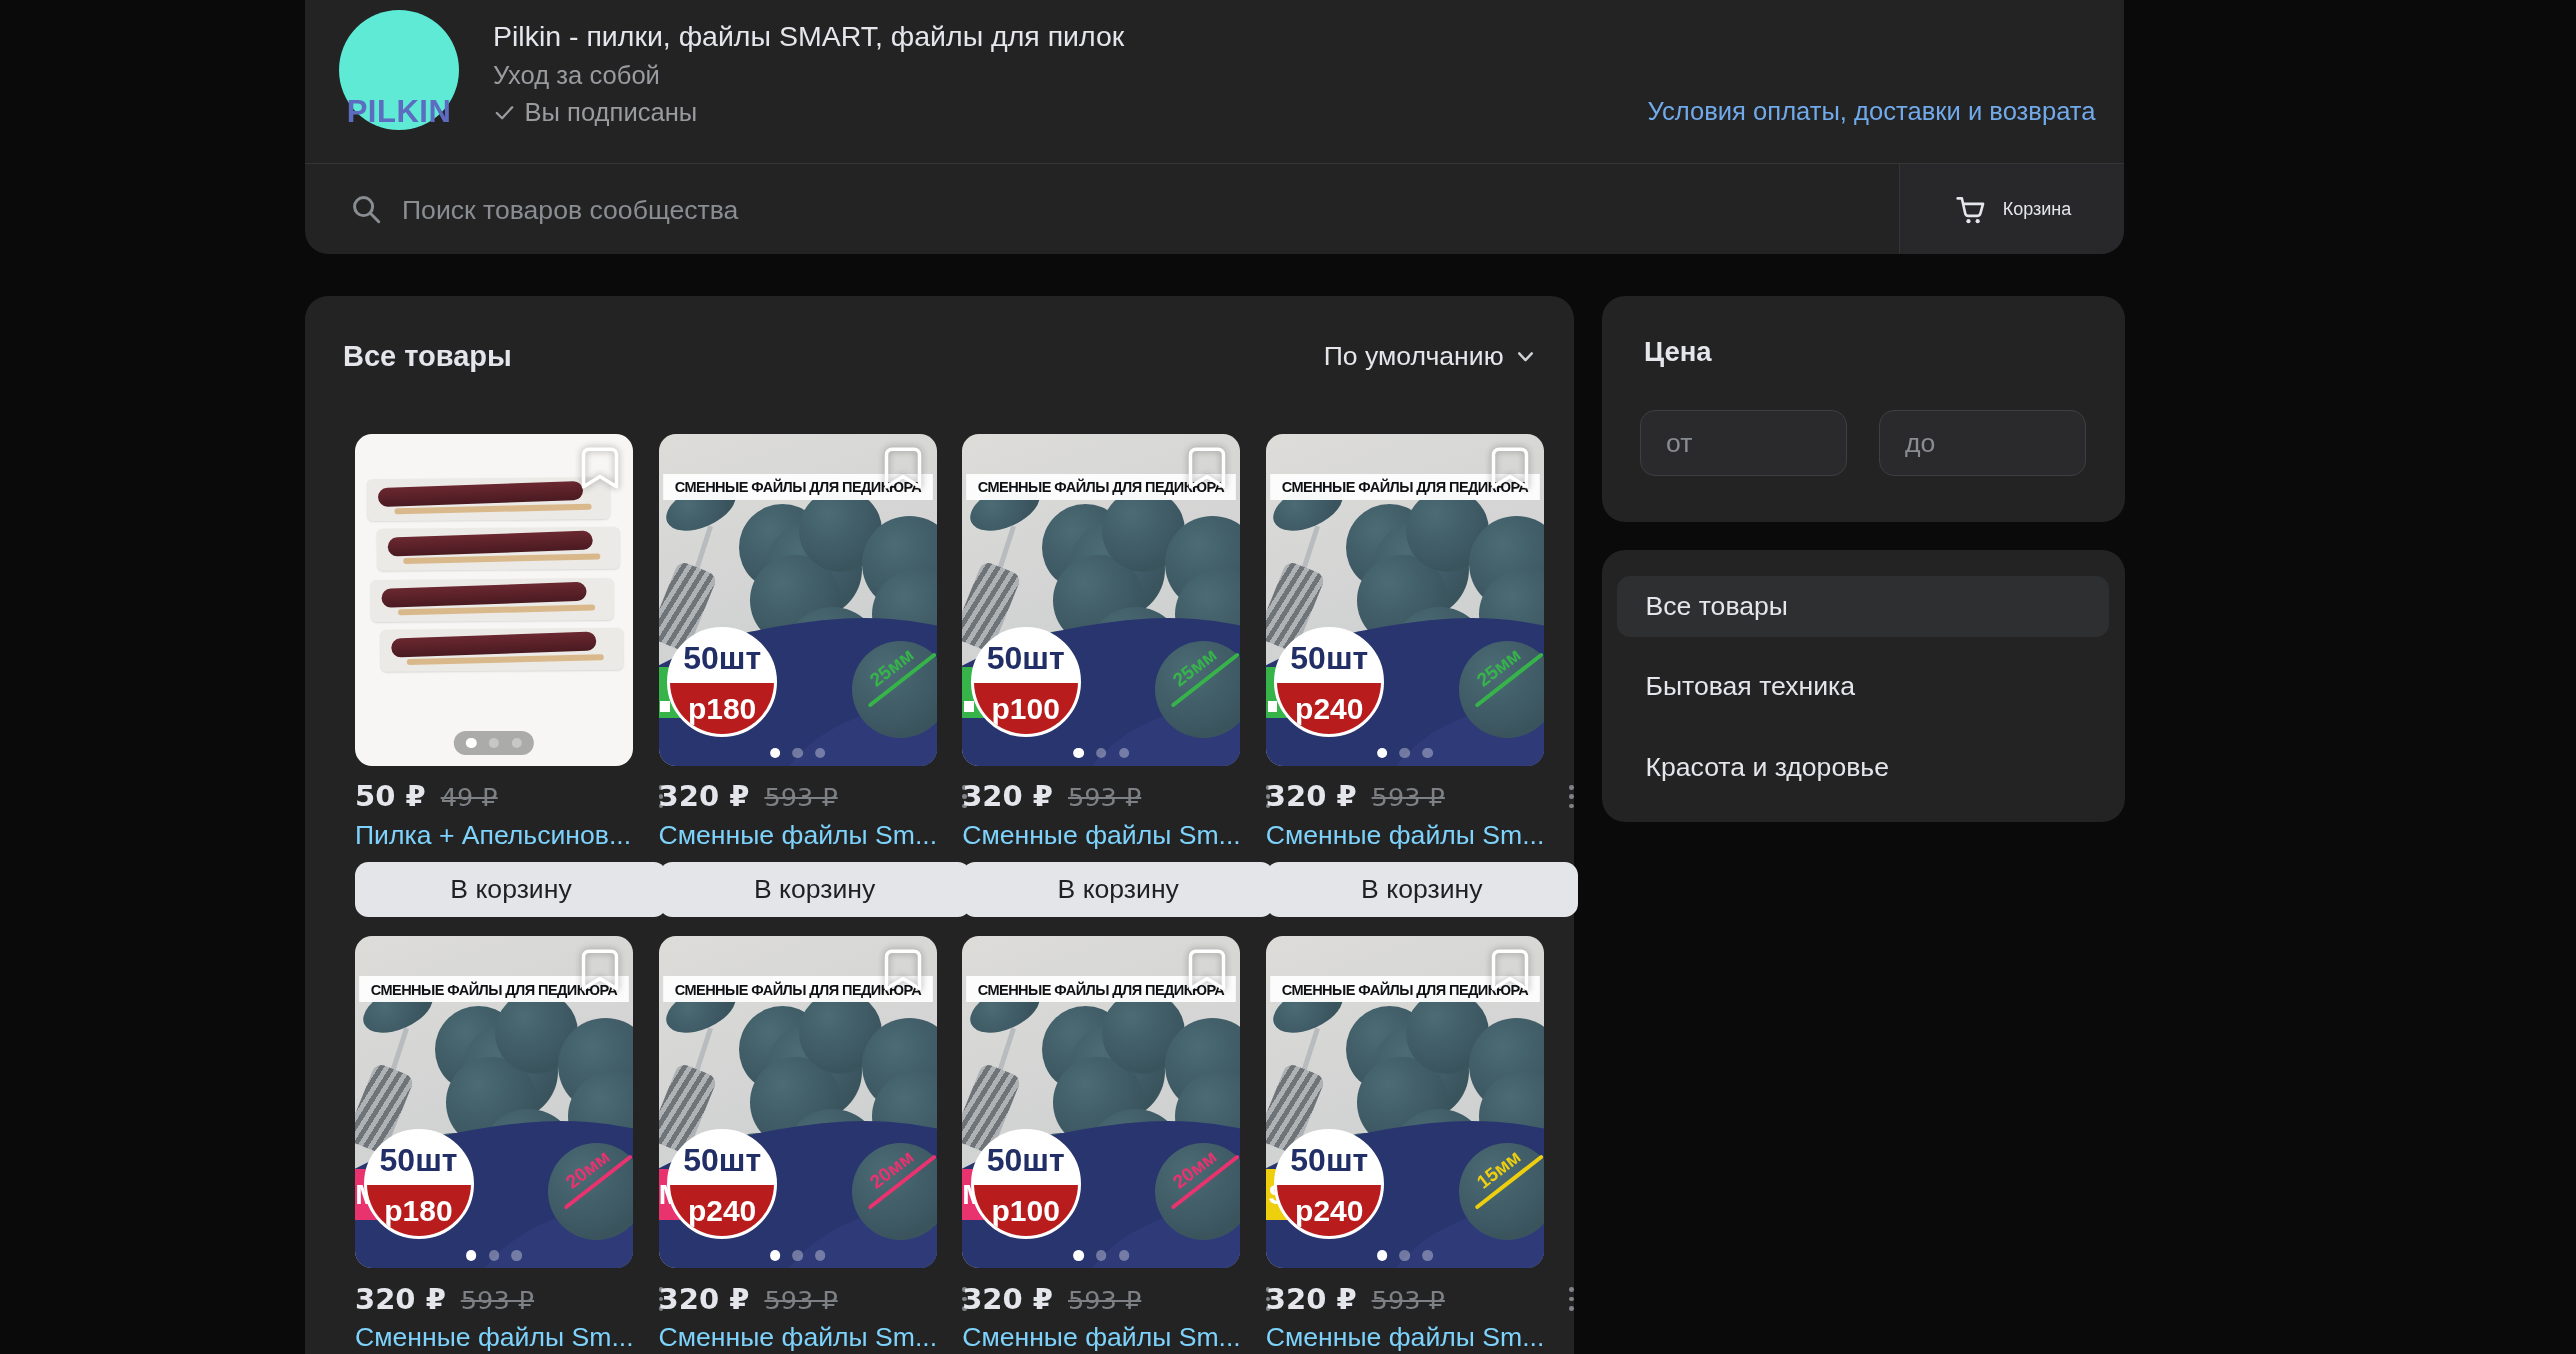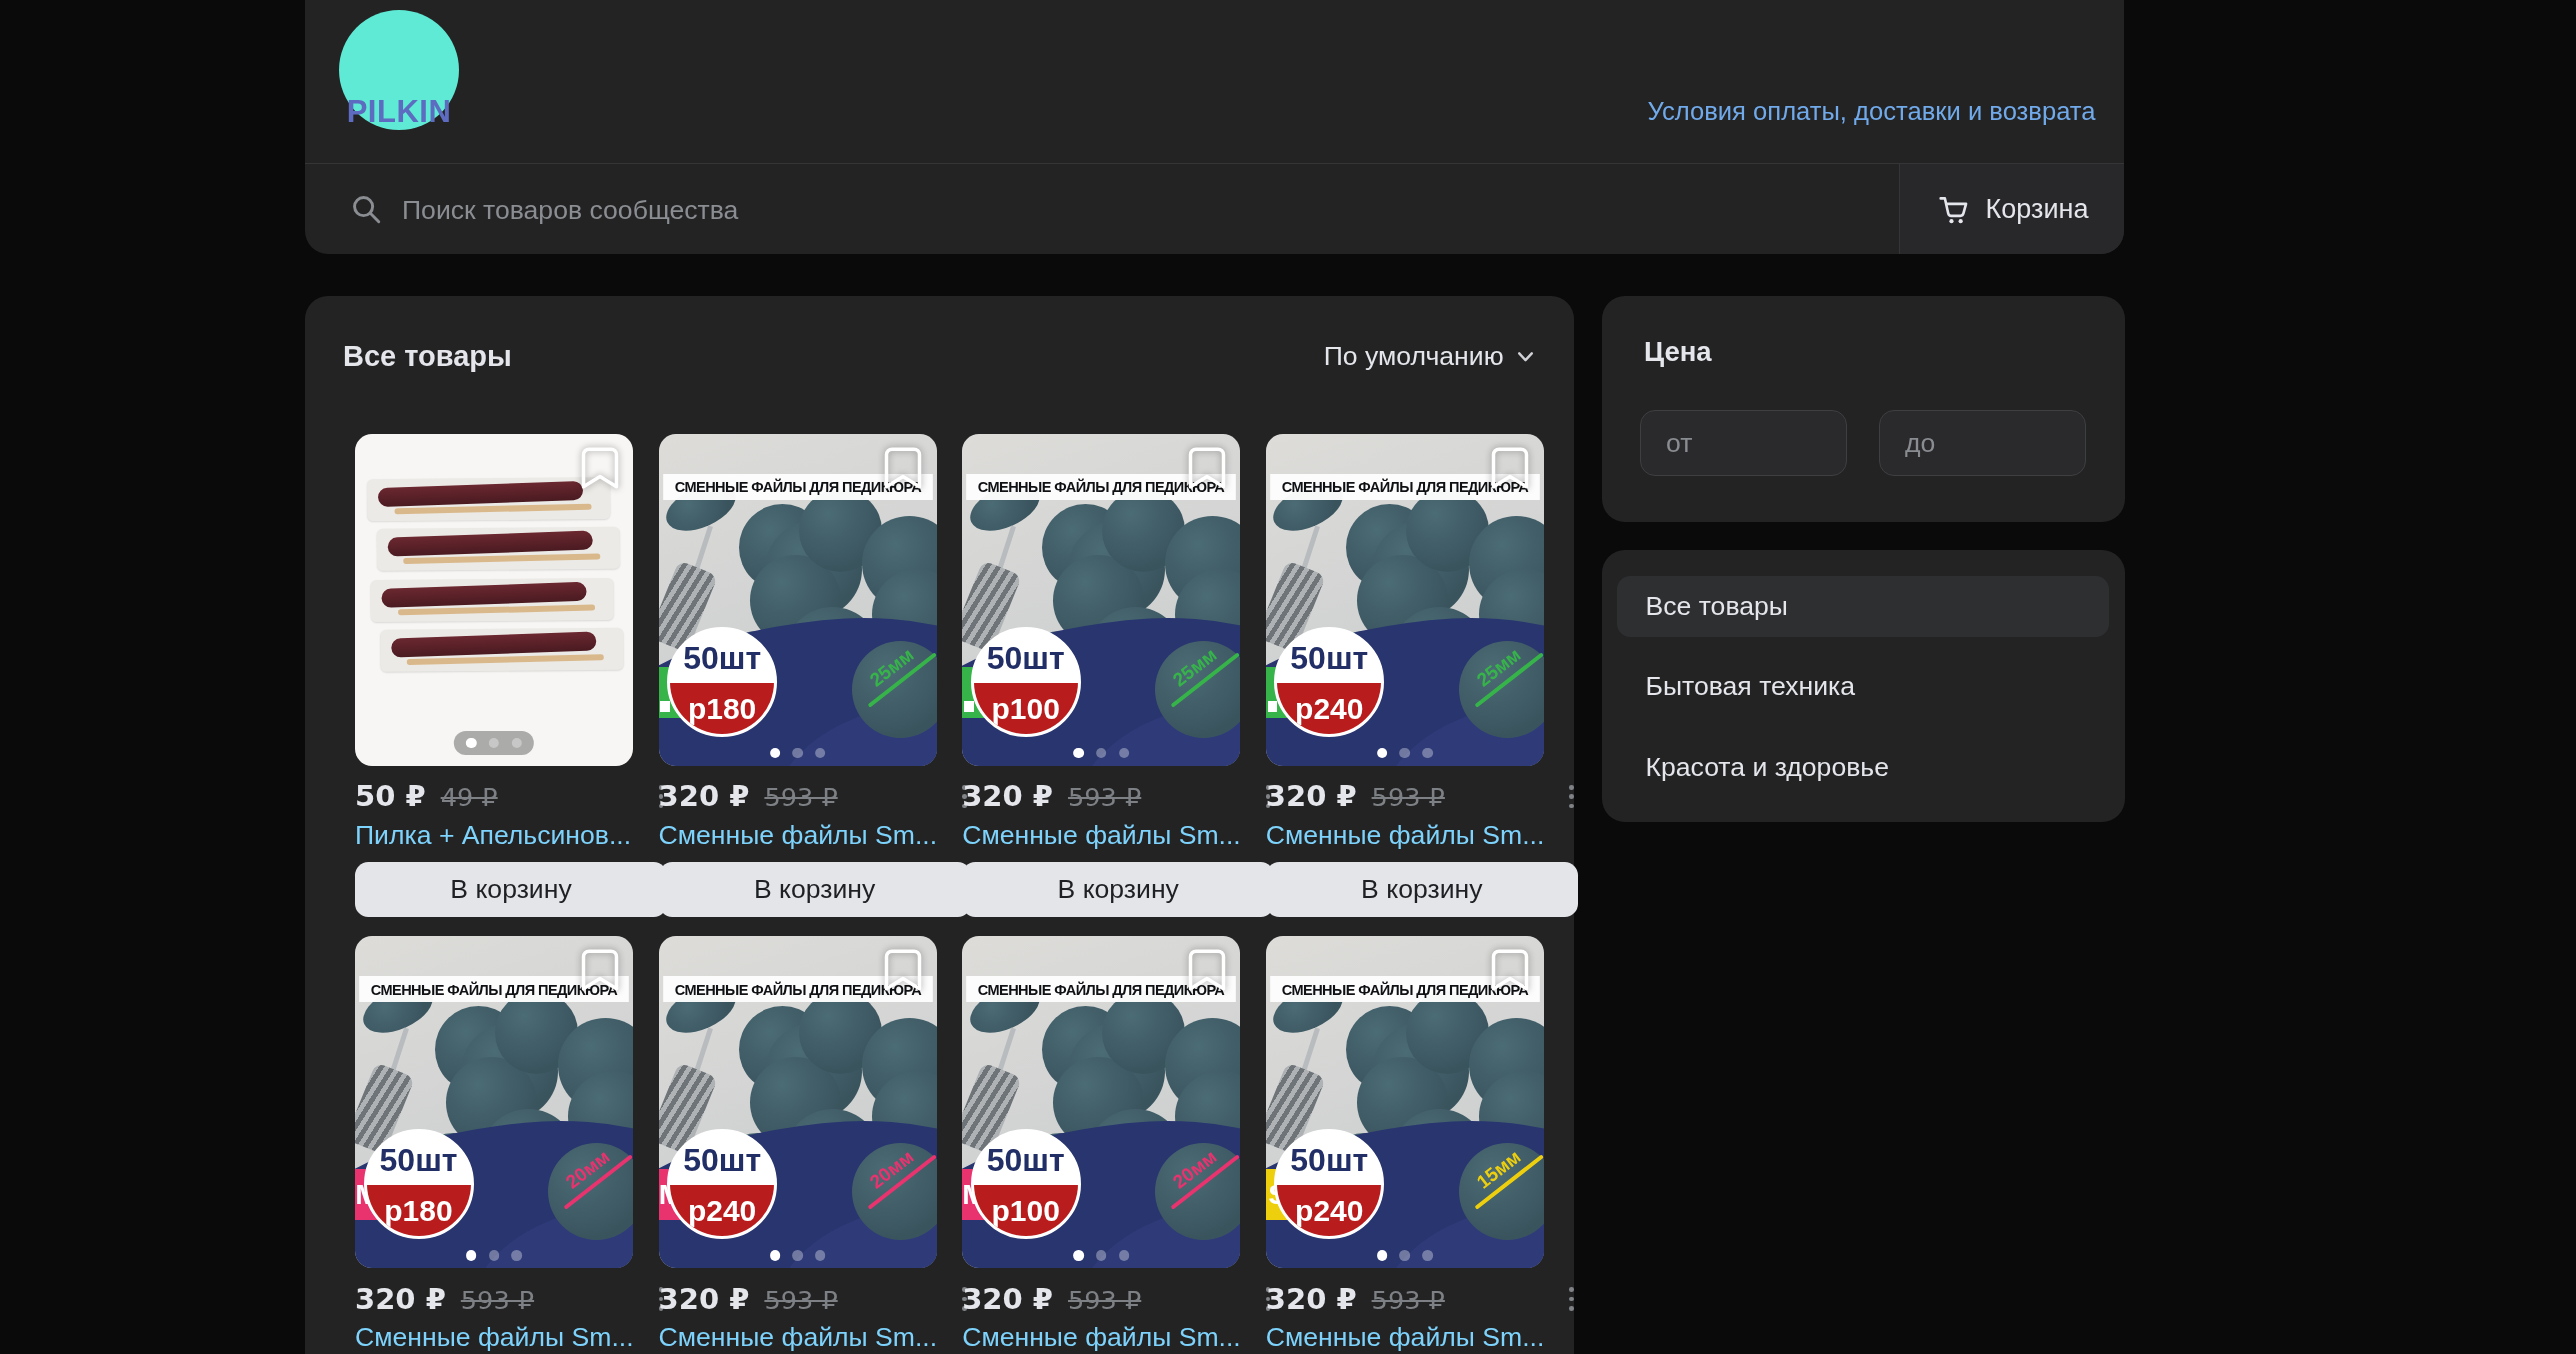--- a/index.html
+++ b/index.html
@@ -29,21 +29,21 @@
   .search-input{
     position:absolute;left:95px;top:0;height:90px;width:1461px;background:transparent;border:none;outline:none;
     font-size:26.6px;color:#e4e6eb;font-family:inherit;
   }
   .search-input::placeholder{color:#8a8d91;}
   .cart-area{
     position:absolute;right:0;top:0;bottom:0;width:224px;border-left:0.9px solid #343536;
     background:#28282a;border-radius:0 0 23px 0;
     display:flex;align-items:center;justify-content:center;gap:15px;cursor:pointer;
   }
-  .cart-area span{color:#e4e6eb;font-size:27px;font-weight:500;text-align:center;}
+  .cart-area span{color:#e4e6eb;font-size:18px;font-weight:500;text-align:center;}
 
   
   #main-card{left:305px;top:296px;width:1269px;height:1138px;border-radius:23px;}
   .main-header{position:absolute;left:38px;right:38px;top:44px;display:flex;justify-content:space-between;align-items:center;}
   .main-heading{font-size:29px;font-weight:700;color:#e4e6eb;}
   .sort{display:flex;align-items:center;gap:11.4px;cursor:pointer;}
   .sort span{font-size:26.6px;font-weight:500;color:#e4e6eb;}
 
   #grid{
     position:absolute;left:38px;top:138px;display:grid;
@@ -134,20 +134,30 @@
     font-size:26.6px;color:#e4e6eb;cursor:pointer;
   }
   .cat-item.selected{background:#2e2f31;}
 </style>
 </head>
 <body>
 
 <div class="card" id="header-card">
   <div class="avatar">
     <span>PILKIN</span>
+  </div>
+  <div class="header-info">
+    <div class="h-title">Pilkin - пилки, файлы SMART, файлы для пилок</div>
+    <div class="h-sub">Уход за собой</div>
+    <div class="h-subscribed">
+      <svg width="23" height="23" viewBox="0 0 24 24">
+        <polyline points="4,12.5 9.5,18 20,6.5" fill="none" stroke="#999b9e" stroke-width="2.4" stroke-linecap="round" stroke-linejoin="round"></polyline>
+      </svg>
+      <span>Вы подписаны</span>
+    </div>
   </div>
   <a class="terms-link">Условия оплаты, доставки и возврата</a>
   <div class="header-divider"></div>
   <div class="search-row">
     <svg class="search-icon" width="35" height="35" viewBox="0 0 24 24">
       <circle cx="10" cy="10" r="6.2" fill="none" stroke="#8a8d91" stroke-width="2"></circle>
       <line x1="14.8" y1="14.8" x2="20.4" y2="20.4" stroke="#8a8d91" stroke-width="2" stroke-linecap="round"></line>
     </svg>
     <input class="search-input" type="text" placeholder="Поиск товаров сообщества" style="">
     <div class="cart-area">

